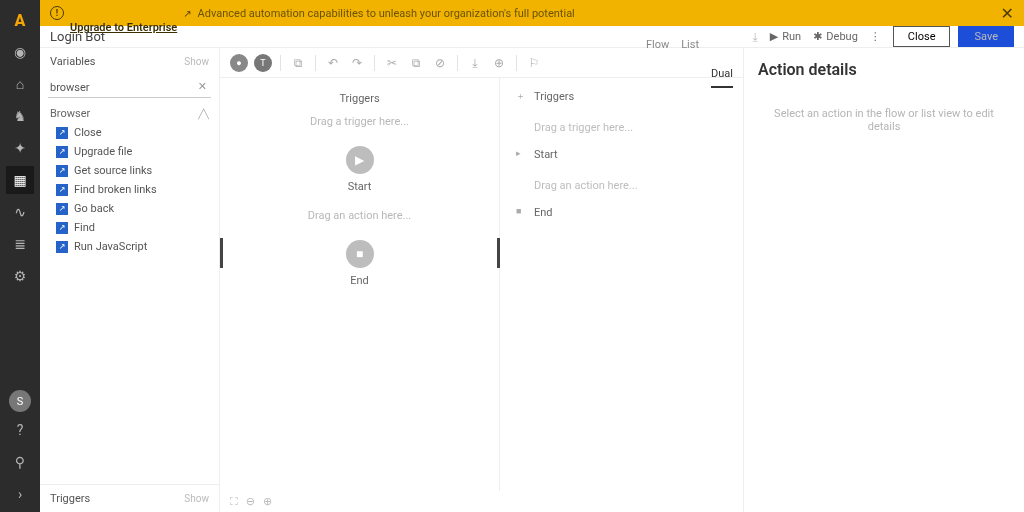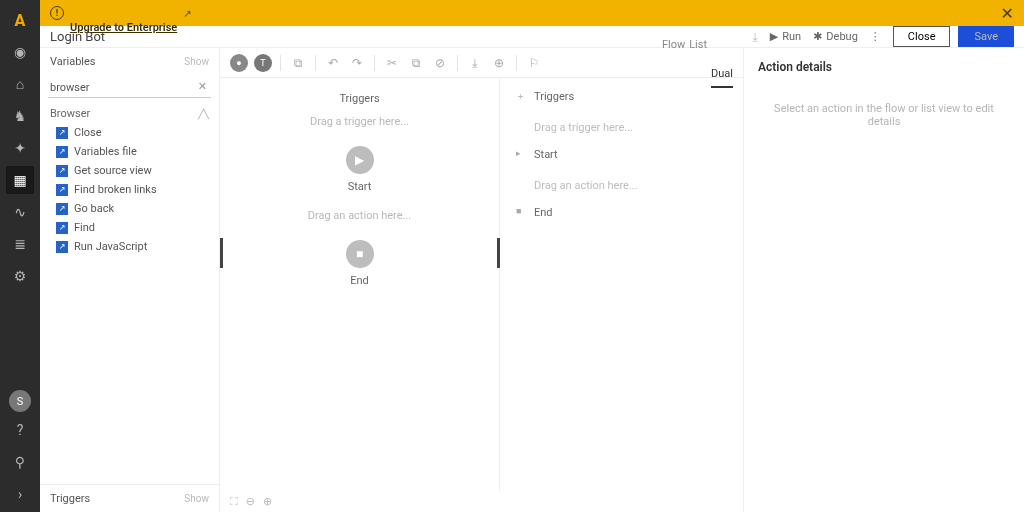--- a/index.html
+++ b/index.html
@@ -49,21 +49,21 @@
   .act-item { display: flex; align-items: center; gap: 6px; padding: 3px 10px 3px 16px; color: #555; cursor: pointer; }
   .act-item .ai { width: 12px; height: 12px; background: #2563c9; display: inline-flex; align-items: center; justify-content: center; color: #fff; font-size: 8px; }
   .side-bottom { margin-top: auto; border-top: 1px solid #eee; }
   .trig-tools { display: flex; gap: 8px; padding: 4px 10px; color: #bbb; font-size: 11px; }
 
   
   .canvas { flex: 1; display: flex; flex-direction: column; border-right: 1px solid #eee; }
   .toolbar { height: 30px; display: flex; align-items: center; padding: 0 10px; border-bottom: 1px solid #eee; color: #aaa; font-size: 12px; gap: 6px; }
   .toolbar .tb { width: 18px; text-align: center; cursor: pointer; }
   .toolbar .sep { width: 1px; height: 16px; background: #e3e3e3; margin: 0 2px; }
-  .toolbar .tabs { margin-left: auto; display: flex; gap: 4px; font-size: 11px; }
+  .toolbar .tabs { margin-left: auto; display: flex; gap: 12px; font-size: 11px; }
   .toolbar .tab { color: #888; cursor: pointer; padding-bottom: 6px; }
   .toolbar .tab.active { color: #333; border-bottom: 2px solid #333; margin-top: 29px; }
   .rec { width: 18px; height: 18px; border-radius: 50%; background: #888; color: #fff; display: inline-flex; align-items: center; justify-content: center; font-size: 9px; }
 
   .panes { flex: 1; display: flex; min-height: 0; }
   .flowpane { flex: 0 0 280px; border-right: 1px solid #eee; padding: 14px 10px; position: relative; display: flex; flex-direction: column; align-items: center; font-size: 11px; color: #888; }
   .flowpane .lbl { color: #666; margin-bottom: 10px; font-size: 11px; }
   .drop { color: #b8b8b8; font-size: 11px; margin-bottom: 18px; }
   .node { width: 28px; height: 28px; border-radius: 50%; background: #bdbdbd; color: #fff; display: flex; align-items: center; justify-content: center; font-size: 12px; }
   .node-lbl { color: #666; margin-top: 6px; margin-bottom: 16px; }
@@ -71,21 +71,21 @@
   .vline-r { position: absolute; right: -1px; top: 160px; width: 3px; height: 30px; background: #444; }
 
   .listpane { flex: 1; padding: 12px 16px; font-size: 11px; color: #888; }
   .lrow { display: flex; align-items: flex-start; gap: 8px; margin-bottom: 18px; }
   .lrow .mk { width: 10px; color: #aaa; font-size: 9px; }
   .lrow .lt { color: #666; }
   .lhint { color: #bdbdbd; margin-left: 18px; margin-top: 4px; margin-bottom: 14px; font-size: 11px; }
 
   
   .details { width: 280px; padding: 12px 14px; font-size: 11px; }
-  .details h3 { font-size: 12px; font-weight: 600; color: #333; margin-bottom: 28px; }
+  .details h3 { font-size: 16px; font-weight: 600; color: #333; margin-bottom: 28px; }
   .details .hint { color: #b5b5b5; text-align: center; font-size: 11px; }
 </style>
 </head>
 <body>
 
 <div class="root">
 
   <div class="rail">
     <div class="rail-item logo">A</div>
     <div class="rail-item">◉</div>
@@ -102,20 +102,21 @@
     <div class="rail-item">⚲</div>
     <div class="rail-item">›</div>
   </div>
 
   <div class="main">
 
     <div class="banner">
       <span class="warn-icon">!</span>
       <a href="#">Upgrade to Enterprise</a>
       <span class="ext">↗</span>
+      <span class="sub">Advanced automation capabilities to unleash your organization's full potential</span>
       <span class="x">✕</span>
     </div>
 
     <div class="header">
       <div class="title">Login Bot</div>
       <div class="spacer"></div>
       <span class="icon-btn">⤓</span>
       <span class="hbtn">▶ <span>Run</span></span>
       <span class="hbtn">✱ <span>Debug</span></span>
       <span class="hbtn">⋮</span>
@@ -137,25 +138,25 @@
         <div class="group-h">
           <span>Browser</span>
           <span class="chev">╱╲</span>
         </div>
         <div class="act-item">
             <span class="ai">↗</span>
             <span>Close</span>
           </div>
         <div class="act-item">
             <span class="ai">↗</span>
-            <span>Variables file</span>
-          </div>
-        <div class="act-item">
-            <span class="ai">↗</span>
-            <span>Get source view</span>
+            <span>Upgrade file</span>
+          </div>
+        <div class="act-item">
+            <span class="ai">↗</span>
+            <span>Get source links</span>
           </div>
         <div class="act-item">
             <span class="ai">↗</span>
             <span>Find broken links</span>
           </div>
         <div class="act-item">
             <span class="ai">↗</span>
             <span>Go back</span>
           </div>
         <div class="act-item">

